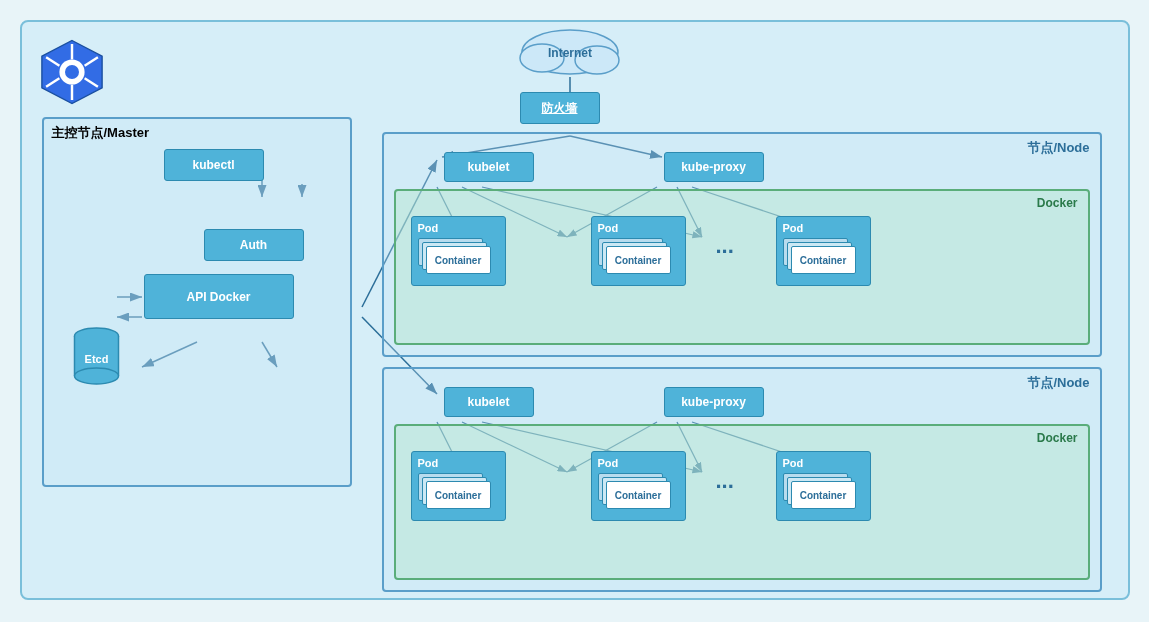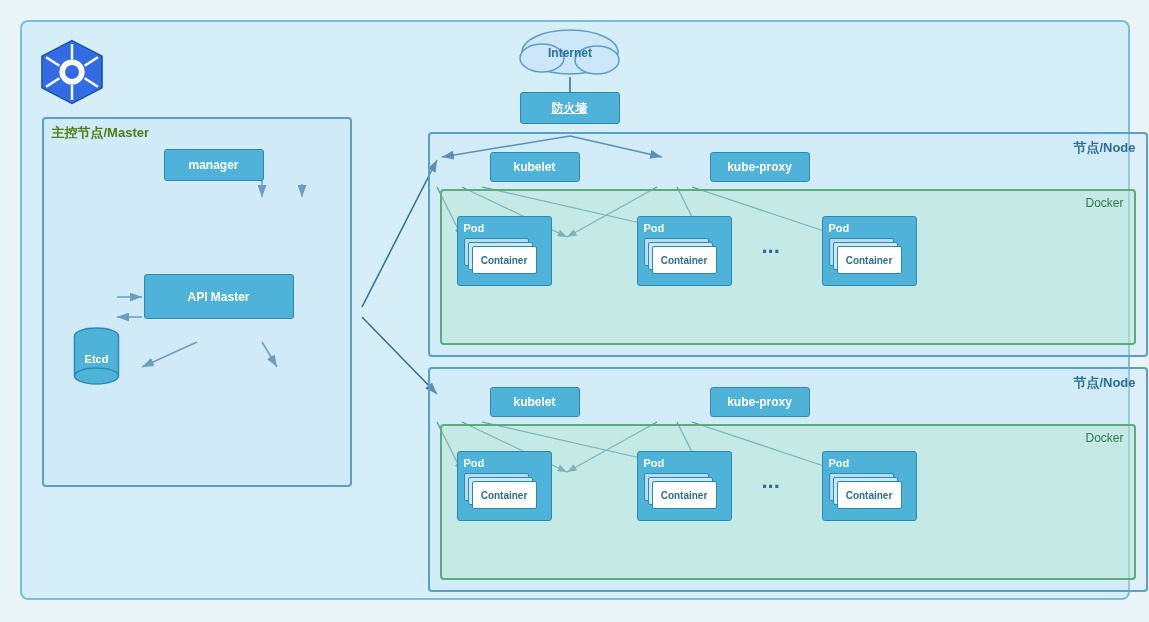--- a/index.html
+++ b/index.html
@@ -47,21 +47,21 @@
       border-radius: 4px;
       background: rgba(200, 230, 245, 0.4);
     }
 
     .master-label {
       position: absolute;
       top: 5px;
       left: 8px;
       font-size: 13px;
       font-weight: bold;
-      color: #4d7c0f;
+      color: #000000;
     }
 
     
     .box {
       background: #4fb3d9;
       border: 1.5px solid #2c8ab0;
       border-radius: 3px;
       color: white;
       font-size: 12px;
       font-weight: bold;
@@ -123,42 +123,41 @@
       width: 105px;
       height: 38px;
       font-size: 11px;
     }
 
     
     .firewall-box {
       position: absolute;
       top: 70px;
       left: 498px;
-      width: 100px;
+      width: 80px;
       height: 32px;
       background: #4fb3d9;
       border: 1.5px solid #2c8ab0;
       border-radius: 3px;
       color: white;
       font-size: 12px;
       font-weight: bold;
       text-align: center;
       display: flex;
       align-items: center;
       justify-content: center;
       text-decoration: underline;
     }
 
     
     .node-panel {
       position: absolute;
       border: 2px solid #5a9ec9;
       border-radius: 4px;
       background: rgba(200, 230, 245, 0.3);
-      margin-left: 46px;
     }
 
     .node-panel-1 {
       top: 110px;
       left: 360px;
       width: 720px;
       height: 225px;
     }
 
     .node-panel-2 {
@@ -187,21 +186,21 @@
       border: 2px solid #5aad7a;
       border-radius: 4px;
       background: rgba(180, 230, 200, 0.4);
     }
 
     .docker-label {
       position: absolute;
       top: 5px;
       right: 10px;
       font-size: 12px;
-      font-weight: normal;
+      font-weight: bold;
       color: #2a7a4a;
     }
 
     
     .node-box {
       position: absolute;
       background: #4fb3d9;
       border: 1.5px solid #2c8ab0;
       border-radius: 3px;
       color: white;
@@ -320,26 +319,29 @@
   </svg>
 
   <div class="firewall-box">
     <span>防火墙</span>
   </div>
 
   <div class="master-panel">
     <span class="master-label">主控节点/Master</span>
 
     <div class="box kubectl-box">
-      <span>manager</span>
-    </div>
-
+      <span>kubectl</span>
+    </div>
+
+    <div class="box auth-box">
+      <span>Auth</span>
+    </div>
 
     <div class="box api-server-box">
-      <span>API Master</span>
+      <span>API Docker</span>
     </div>
 
     <div class="etcd-box">
       <svg width="55" height="65" viewBox="0 0 55 65">
         <ellipse cx="27.5" cy="12" rx="22" ry="8" fill="#4fb3d9" stroke="#2c8ab0" stroke-width="1.5"></ellipse>
         <rect x="5.5" y="12" width="44" height="40" fill="#4fb3d9" stroke="#2c8ab0" stroke-width="0"></rect>
         <line x1="5.5" y1="12" x2="5.5" y2="52" stroke="#2c8ab0" stroke-width="1.5"></line>
         <line x1="49.5" y1="12" x2="49.5" y2="52" stroke="#2c8ab0" stroke-width="1.5"></line>
         <ellipse cx="27.5" cy="52" rx="22" ry="8" fill="#4fb3d9" stroke="#2c8ab0" stroke-width="1.5"></ellipse>
         <text x="27.5" y="36" text-anchor="middle" dominant-baseline="middle" fill="white" font-size="11" font-weight="bold">Etcd</text>

